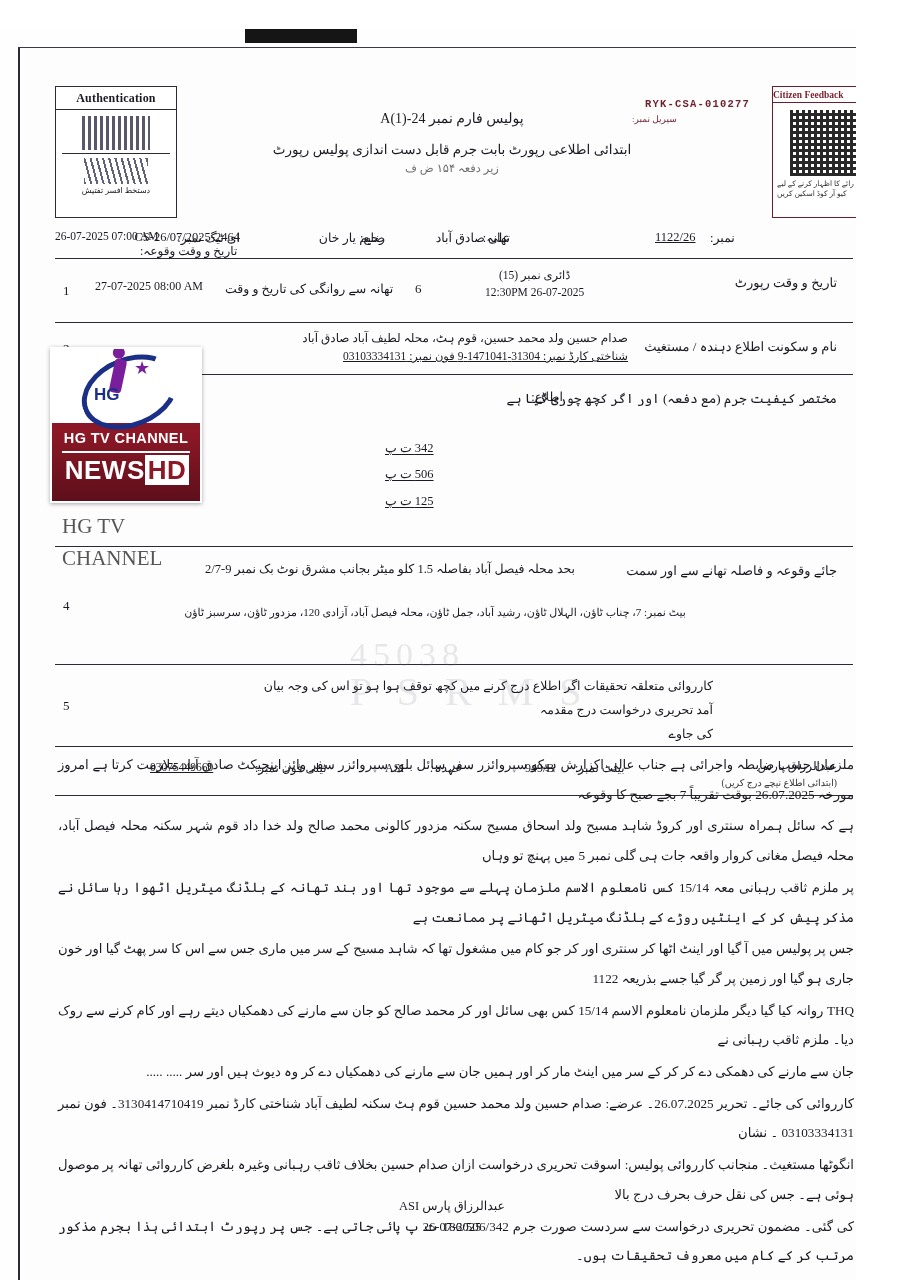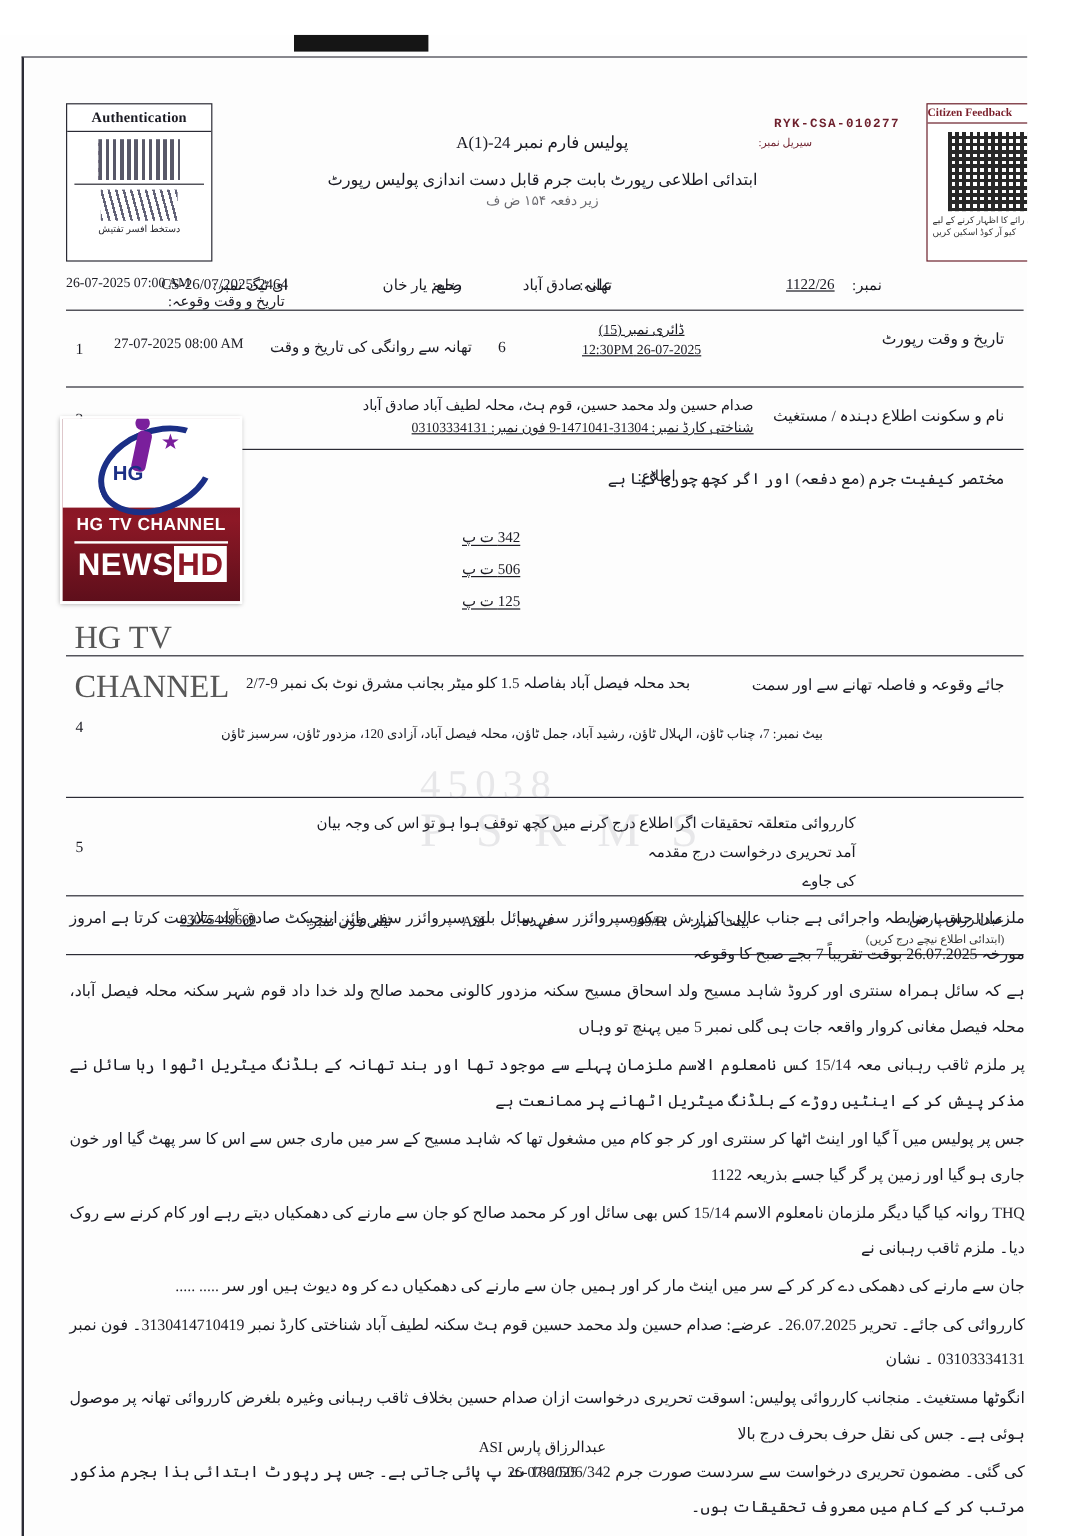--- a/index.html
+++ b/index.html
@@ -410,21 +410,21 @@
   .logo-t2 .hd {
     background: #ffffff;
     color: #8d1826;
     padding: 0 3px;
     margin-right: -2px;
   }
   .logo-caption {
     position: absolute;
     left: 62px; top: 482px;
     font-family: "Liberation Serif", serif;
-    font-size: 27px;
+    font-size: 21px;
     color: #3a3a3a;
     line-height: 1.5;
     opacity: .85;
   }
 </style>
 </head>
 <body>
 
 <div id="page">
 
@@ -472,21 +472,21 @@
       </span>
     </div>
     <div class="date-time-right">26-07-2025 07:00 AM</div>
     <div class="date-time-lbl rtl">تاریخ و وقت وقوعہ:</div>
 
     <div class="tbl">
 
       <div class="row r1">
         <span class="rownum">1</span>
         <span class="rowlabel">تاریخ و وقت رپورٹ</span>
-        <span class="cell-abs r1-docno" style="white-space:pre-line;text-decoration:underline;">ڈائری نمبر (15)
+        <span class="cell-abs r1-docno" style="white-space:pre-line;">ڈائری نمبر (15)
 26-07-2025 12:30PM</span>
         <span class="cell-abs r1-daysno">6</span>
         <span class="cell-abs r1-reportlbl">تھانہ سے روانگی کی تاریخ و وقت</span>
         <span class="cell-abs r1-dt">27-07-2025 08:00 AM</span>
       </div>
 
       <div class="row r2">
         <span class="rownum">2</span>
         <span class="rowlabel">نام و سکونت اطلاع دہندہ / مستغیث</span>
         <span class="cell-abs r2-name">صدام حسین ولد محمد حسین، قوم ہٹ، محلہ لطیف آباد صادق آباد</span>

